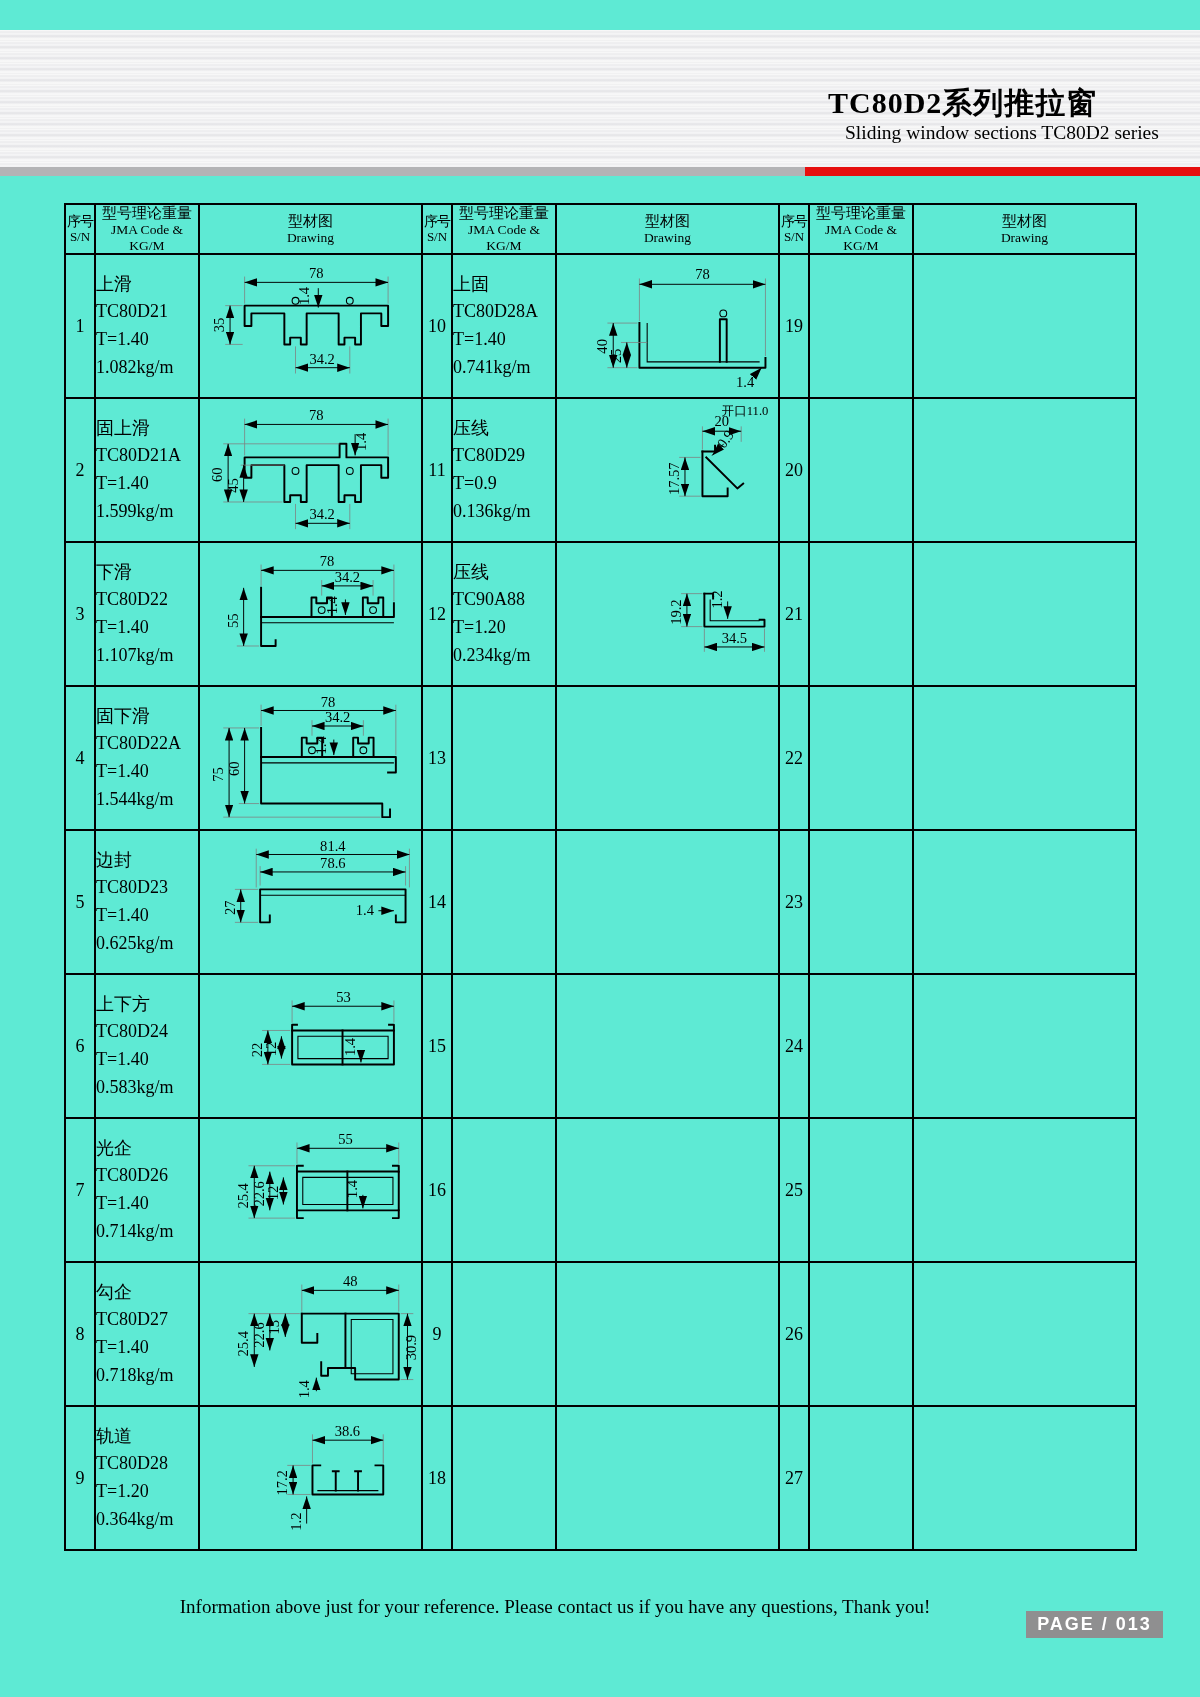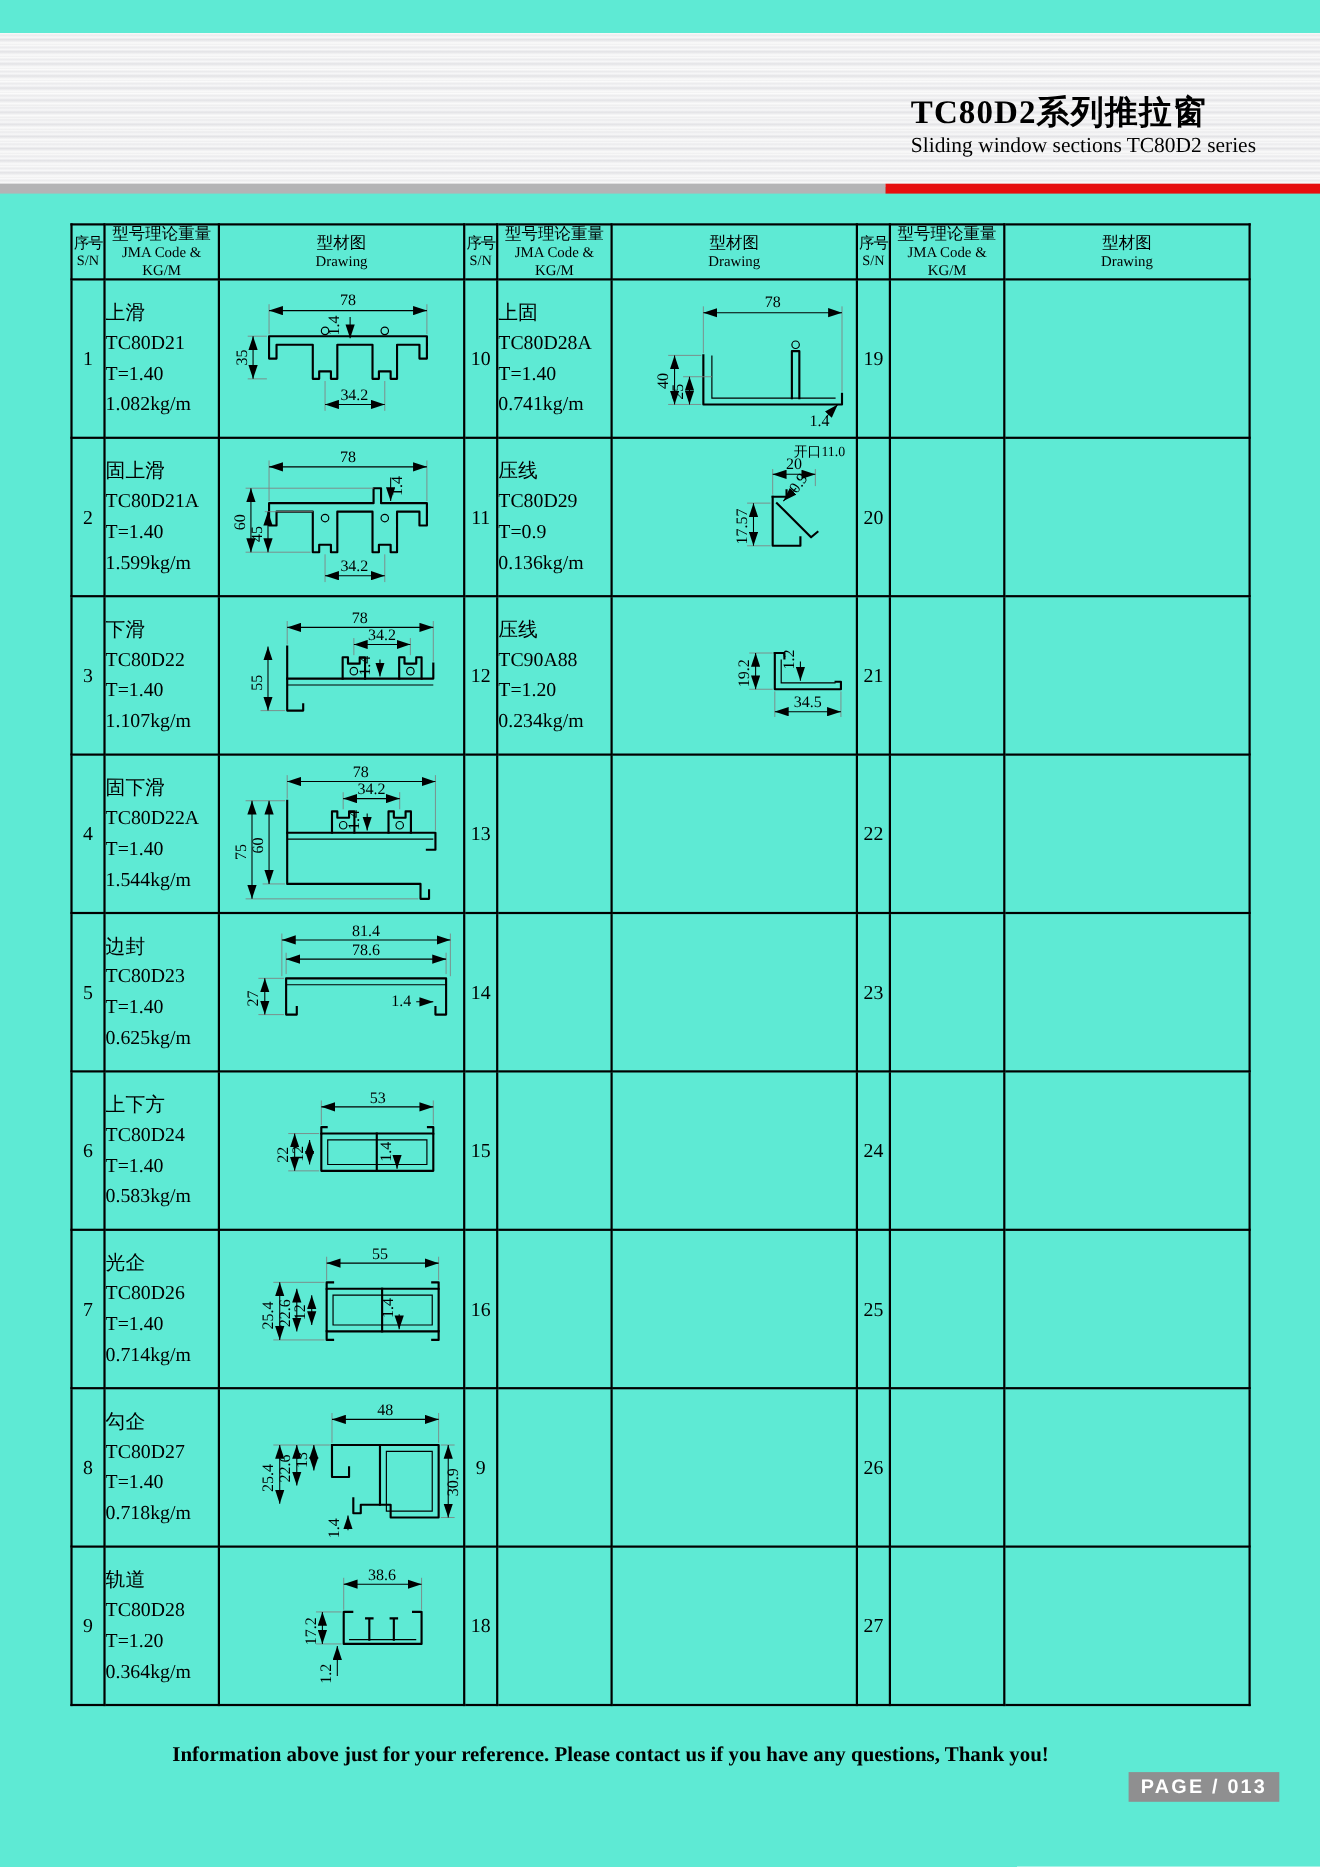--- a/index.html
+++ b/index.html
@@ -4,21 +4,21 @@
 <style>
   html,body{margin:0;padding:0;background:#fff;}
   .page{position:relative;width:1200px;height:1697px;background:#5eead4;overflow:hidden;
         font-family:"Liberation Serif",serif;color:#000;}
   
   .stripe-band{position:absolute;left:0;top:30px;width:1200px;height:140px;
     background:repeating-linear-gradient(180deg,
       #fbfbfb 0px,#ebebed 2px,#f7f7f8 4px,#e3e3e6 6px,#fafafa 9px,#eeeeef 11px);}
   .title-block{position:absolute;left:828px;top:86px;z-index:2;}
   .title-zh{font-size:30px;font-weight:bold;letter-spacing:1px;line-height:1.1;}
-  .title-en{font-size:19.5px;line-height:1.2;margin-top:2px;}
+  .title-en{font-size:19.5px;line-height:1.2;margin-top:2px;margin-left:17px;}
   .rule{position:absolute;top:167px;height:9px;z-index:2;}
   .rule-gray{left:0;width:805px;background:#b3b3b5;}
   .rule-red{left:805px;width:395px;background:#e60e0e;}
 
   
   table.profiles{position:absolute;left:64px;top:203px;width:1072px;border-collapse:collapse;
     table-layout:fixed;}
   .profiles td,.profiles th{border:2px solid #000;padding:0;overflow:hidden;vertical-align:middle;}
   .profiles tr{height:144px;}
   .profiles tr.hdr{height:44px;padding-left:34px;}
@@ -38,21 +38,21 @@
   .t{fill:none;stroke:#000;stroke-width:1.1;}
   .e{stroke:#808080;stroke-width:0.8;}
   .dm{stroke:#000;stroke-width:1;marker-start:url(#arr);marker-end:url(#arr);}
   .ld{stroke:#000;stroke-width:1;marker-end:url(#arr);}
   text.d{font-family:"Liberation Serif",serif;font-size:15px;fill:#000;text-anchor:middle;}
   text.note{font-family:"Liberation Serif",serif;font-size:13px;fill:#000;text-anchor:end;}
 
   
   .footnote{position:absolute;left:60px;top:1584px;width:990px;text-align:center;z-index:2;}
   .footnote .zh{font-family:"Liberation Sans",sans-serif;font-weight:bold;font-size:21px;letter-spacing:1px;}
-  .footnote .en{font-size:19px;margin-top:1px;font-weight:bold;}
+  .footnote .en{font-size:19px;margin-top:12px;}
   .page-badge{position:absolute;left:1026px;top:1611px;width:137px;height:27px;background:#8f8f90;
     color:#fff;font-family:"Liberation Sans",sans-serif;font-weight:bold;font-size:18px;
     letter-spacing:2px;display:flex;align-items:center;justify-content:center;}
 </style>
 </head>
 <body>
 
 <div class="page">
 
   <svg width="0" height="0" style="position:absolute">

